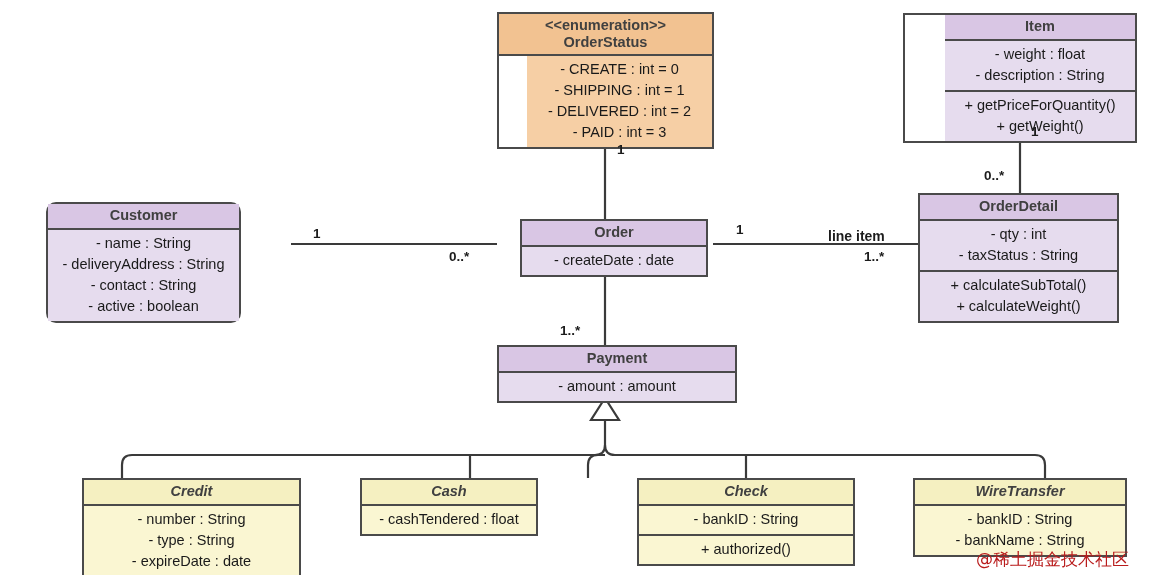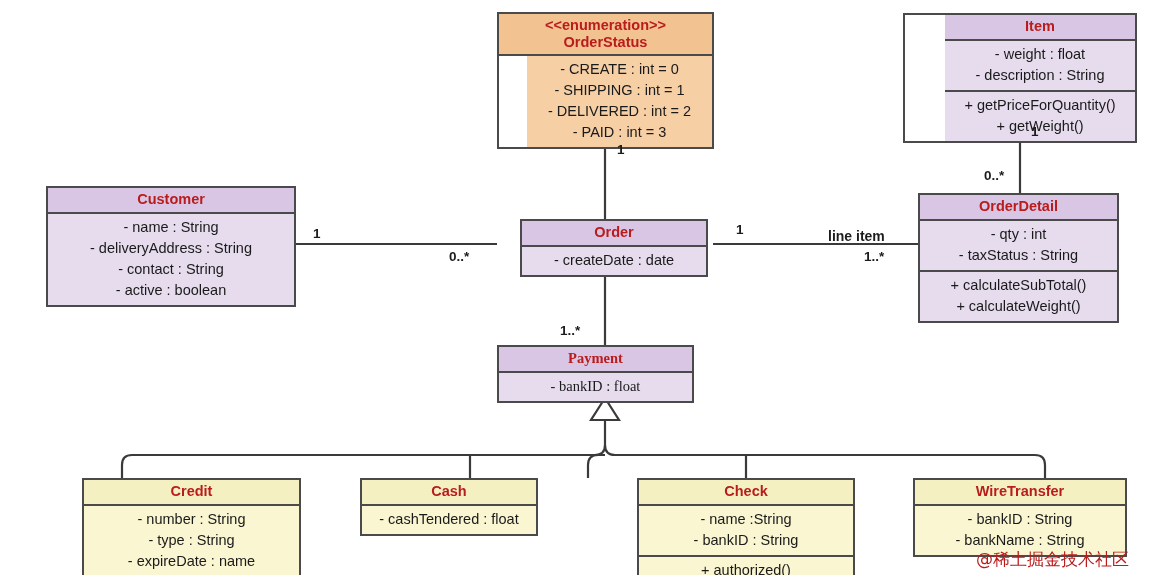--- a/index.html
+++ b/index.html
@@ -28,21 +28,21 @@
     box-sizing: border-box;
     border: 2px solid #4a4a4a;
     background: #ffffff;
     z-index: 5;
   }
   .uml-header {
     box-sizing: border-box;
     text-align: center;
     font-weight: bold;
     font-size: 14.5px;
-    color: #b91c1c;
+    color: #404040;
     padding: 3px 4px 4px 4px;
     line-height: 1.15;
     border-bottom: 2px solid #4a4a4a;
   }
   .uml-header .stereo {
     display: block;
     font-weight: bold;
     font-size: 14.5px;
   }
   .uml-compartment {
@@ -57,21 +57,21 @@
     font-size: 14.5px;
     color: #1a1a1a;
     line-height: 1.45;
     white-space: nowrap;
   }
   
   .pal-purple .uml-header { background: #d9c6e4; }
   .pal-purple .uml-compartment { background: #e6dcee; }
   .pal-orange .uml-header { background: #f2c291; }
   .pal-orange .uml-compartment { background: #f6cfa5; margin-left: 28px; }
-  .pal-yellow .uml-header { background: #f5f0c1; }
+  .pal-yellow .uml-header { background: #f5f0c1; font-style: italic; }
   .pal-yellow .uml-compartment { background: #faf6d2; }
 
   .edge-label {
     position: absolute;
     font-size: 13.5px;
     font-weight: bold;
     color: #1c1c1c;
     white-space: nowrap;
     z-index: 6;
   }
@@ -144,21 +144,21 @@
     <div class="uml-compartment">
       <div class="uml-row">- weight : float</div>
       <div class="uml-row">- description : String</div>
     </div>
     <div class="uml-compartment">
       <div class="uml-row">+ getPriceForQuantity()</div>
       <div class="uml-row">+ getWeight()</div>
     </div>
   </div>
 
-  <div class="uml-class pal-purple" style="left:46px; top:186px; width:250px;">
+  <div class="uml-class pal-purple" style="left:46px; top:202px; width:195px;border-radius:10px;">
     <div class="uml-header">
       <span>Customer</span>
     </div>
     <div class="uml-compartment">
       <div class="uml-row">- name : String</div>
       <div class="uml-row">- deliveryAddress : String</div>
       <div class="uml-row">- contact : String</div>
       <div class="uml-row">- active : boolean</div>
     </div>
   </div>
@@ -179,55 +179,54 @@
     <div class="uml-compartment">
       <div class="uml-row">- qty : int</div>
       <div class="uml-row">- taxStatus : String</div>
     </div>
     <div class="uml-compartment">
       <div class="uml-row">+ calculateSubTotal()</div>
       <div class="uml-row">+ calculateWeight()</div>
     </div>
   </div>
 
-  <div class="uml-class pal-purple" style="left:497px; top:345px; width:197px;font-family:Liberation Serif, serif;">
+  <div class="uml-class pal-purple" style="left:497px; top:345px; width:240px;">
     <div class="uml-header">
       <span>Payment</span>
     </div>
     <div class="uml-compartment">
-      <div class="uml-row">- bankID : float</div>
+      <div class="uml-row">- amount : amount</div>
     </div>
   </div>
 
   <div class="uml-class pal-yellow" style="left:82px; top:478px; width:219px;">
     <div class="uml-header">
       <span>Credit</span>
     </div>
     <div class="uml-compartment">
       <div class="uml-row">- number : String</div>
       <div class="uml-row">- type : String</div>
-      <div class="uml-row">- expireDate : name</div>
+      <div class="uml-row">- expireDate : date</div>
     </div>
   </div>
 
   <div class="uml-class pal-yellow" style="left:360px; top:478px; width:178px;">
     <div class="uml-header">
       <span>Cash</span>
     </div>
     <div class="uml-compartment">
       <div class="uml-row">- cashTendered : float</div>
     </div>
   </div>
 
   <div class="uml-class pal-yellow" style="left:637px; top:478px; width:218px;">
     <div class="uml-header">
       <span>Check</span>
     </div>
     <div class="uml-compartment">
-      <div class="uml-row">- name :String</div>
       <div class="uml-row">- bankID : String</div>
     </div>
     <div class="uml-compartment">
       <div class="uml-row">+ authorized()</div>
     </div>
   </div>
 
   <div class="uml-class pal-yellow" style="left:913px; top:478px; width:214px;">
     <div class="uml-header">
       <span>WireTransfer</span>

